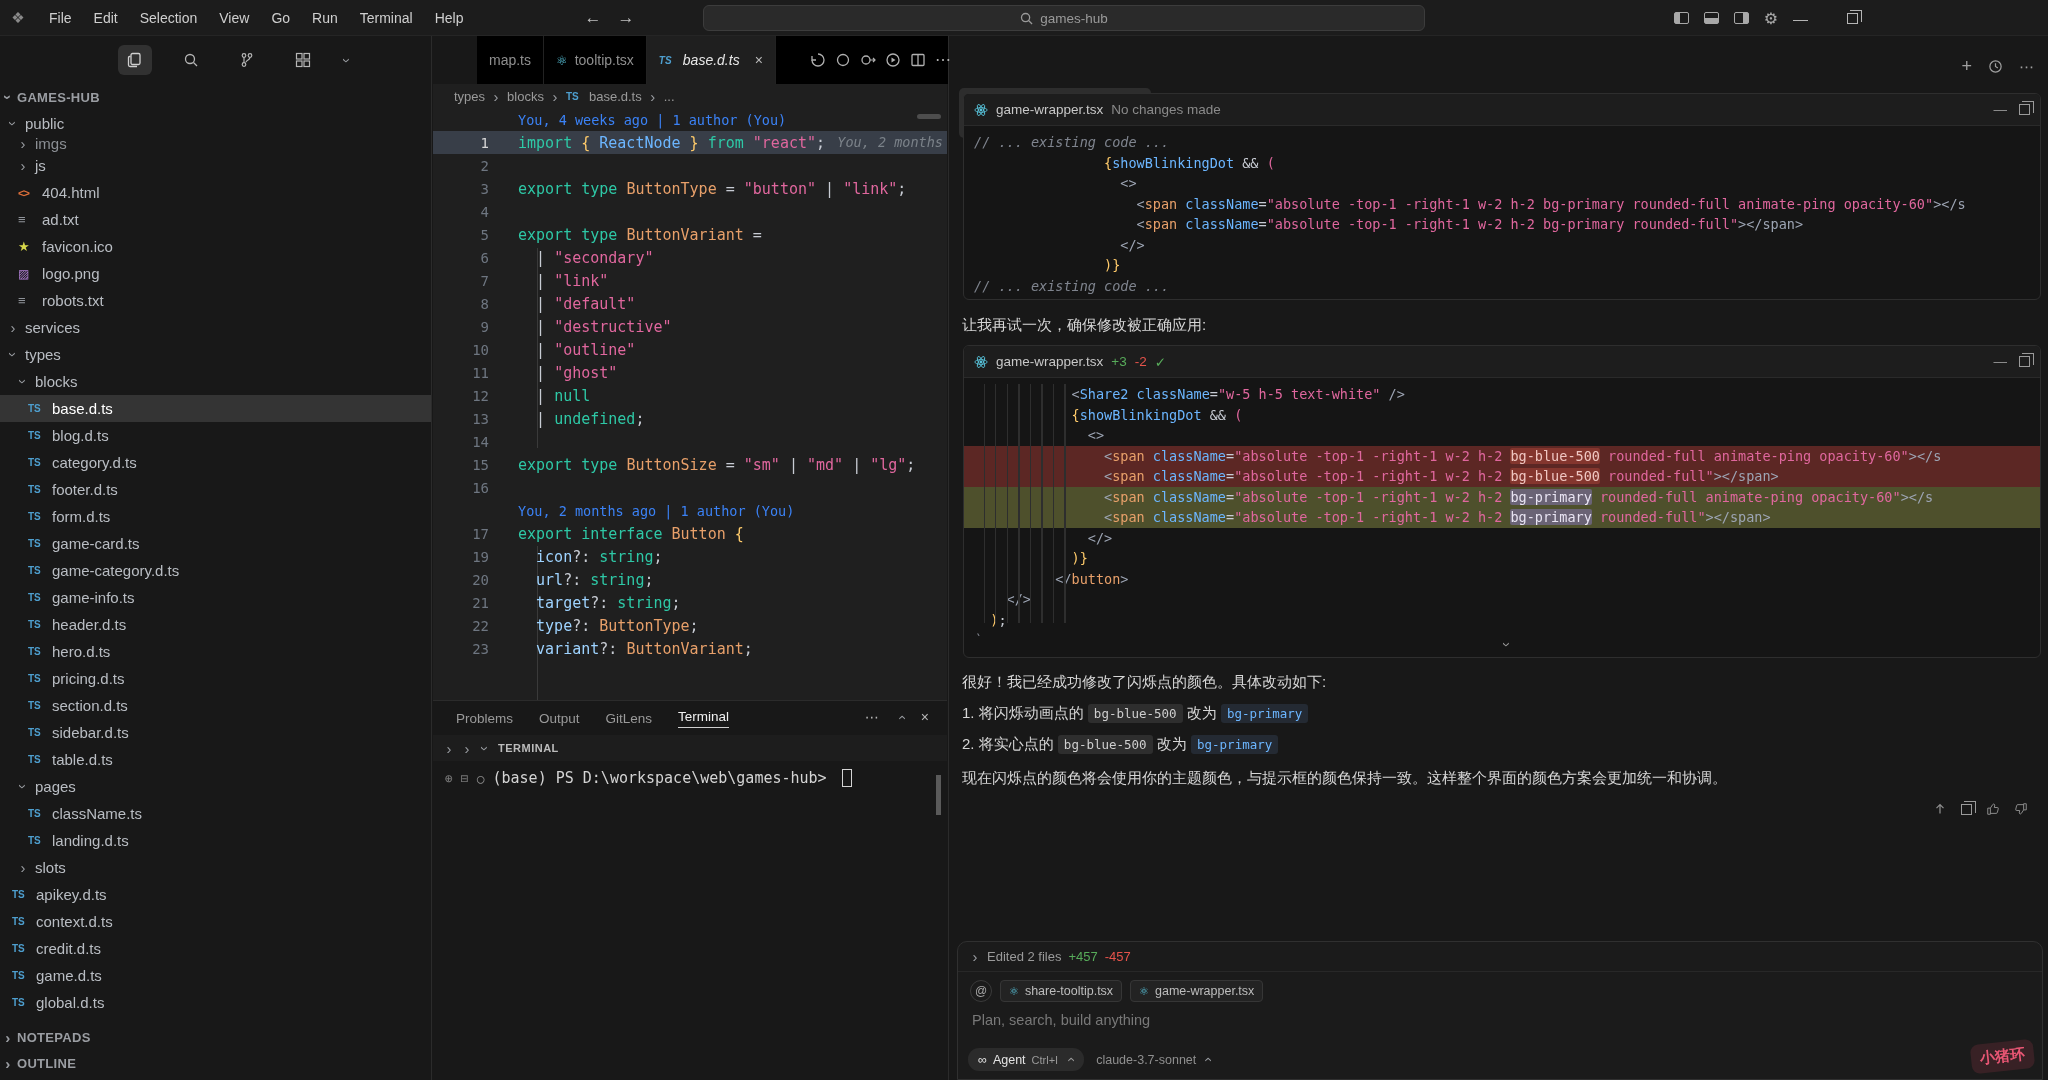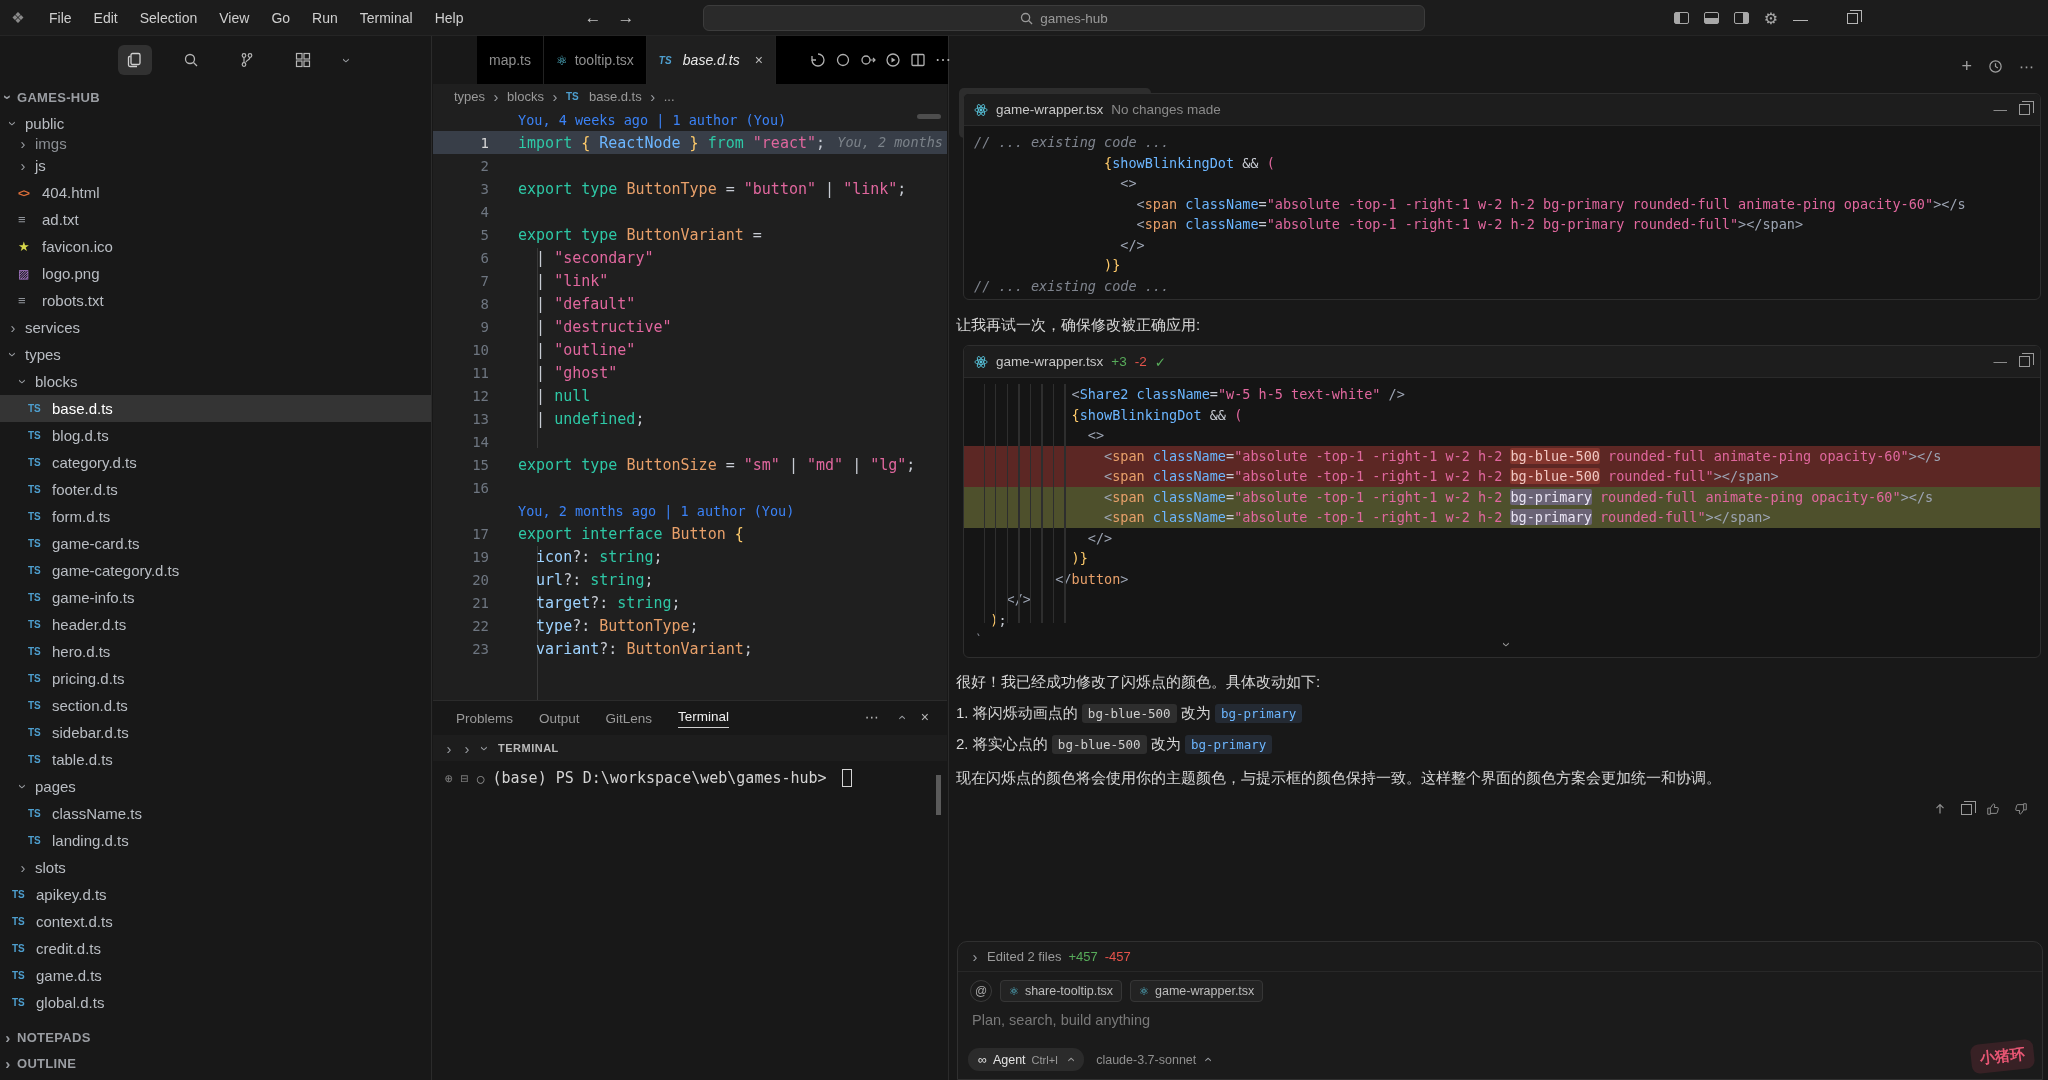--- a/index.html
+++ b/index.html
@@ -100,21 +100,21 @@
   .card-hdr-ics { margin-left:auto; display:flex; gap:12px; color:#9a9a9a; align-items:center; }
   .copy-ic { width:11px; height:11px; border:1px solid #9a9a9a; position:relative; }
   .copy-ic::before { content:""; position:absolute; left:2px; top:-4px; width:11px; height:11px; border:1px solid #9a9a9a; border-left:none; border-bottom:none; }
   .ccode { position:relative; font-family:"DejaVu Sans Mono", monospace; font-size:13.5px; padding:6px 0; }
   .crow { height:20.5px; line-height:20.5px; white-space:pre; padding-left:10px; overflow:hidden; }
   .crow.del { background:#5c2724; }
   .crow.add { background:#4e502c; }
   .guides2 { position:absolute; left:20px; top:6px; bottom:34px; width:92px;
     background:repeating-linear-gradient(90deg, #2e2e2e 0 1px, transparent 1px 11.5px); }
   .card-chev { position:absolute; left:50%; bottom:4px; color:#9a9a9a; }
-  .chat-p { position:absolute; left:7px; font-size:15px; color:#d6d6d6; width:1080px; }
+  .chat-p { position:absolute; left:13px; font-size:15px; color:#d6d6d6; width:1080px; }
   .chip-code { font-family:"DejaVu Sans Mono", monospace; font-size:12.5px; background:#2e2e2e; border-radius:3px; padding:2px 6px; color:#cfcfcf; }
   .chip-code.blue { color:#6cb6ff; background:#242a33; }
   #resp-actions { position:absolute; right:20px; top:766px; display:flex; gap:14px; color:#8f8f8f; align-items:center; }
   #composer { position:absolute; left:8px; top:905px; width:1086px; height:139px; background:#1b1b1b; border:1px solid #303030; border-radius:10px 10px 0 0; }
   #edited-row { height:30px; display:flex; align-items:center; gap:7px; padding-left:12px; font-size:13px; color:#9a9a9a; border-bottom:1px solid #282828; }
   #chips-row { display:flex; align-items:center; gap:8px; padding:8px 0 0 12px; }
   .at-btn { width:22px; height:22px; border:1px solid #3a3a3a; border-radius:50%; display:flex; align-items:center; justify-content:center; color:#a8a8a8; font-size:12px; }
   .file-chip { display:flex; align-items:center; gap:6px; background:#232323; border:1px solid #363636; border-radius:4px; padding:3px 8px; font-size:12.5px; color:#bdbdbd; }
   #chat-input { padding:10px 0 0 14px; font-size:14.5px; color:#787878; }
   #composer-bar { position:absolute; left:10px; bottom:8px; display:flex; align-items:center; gap:12px; }

